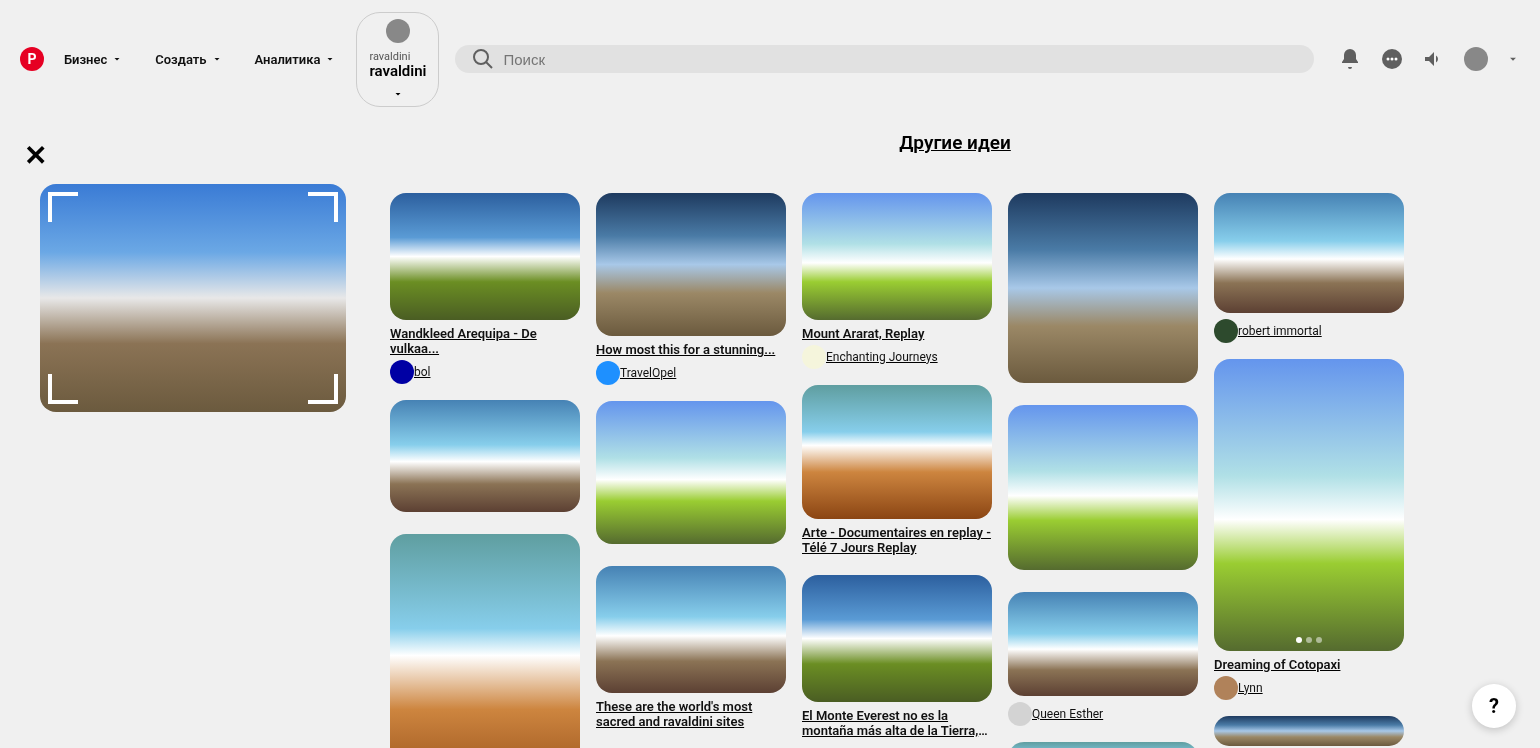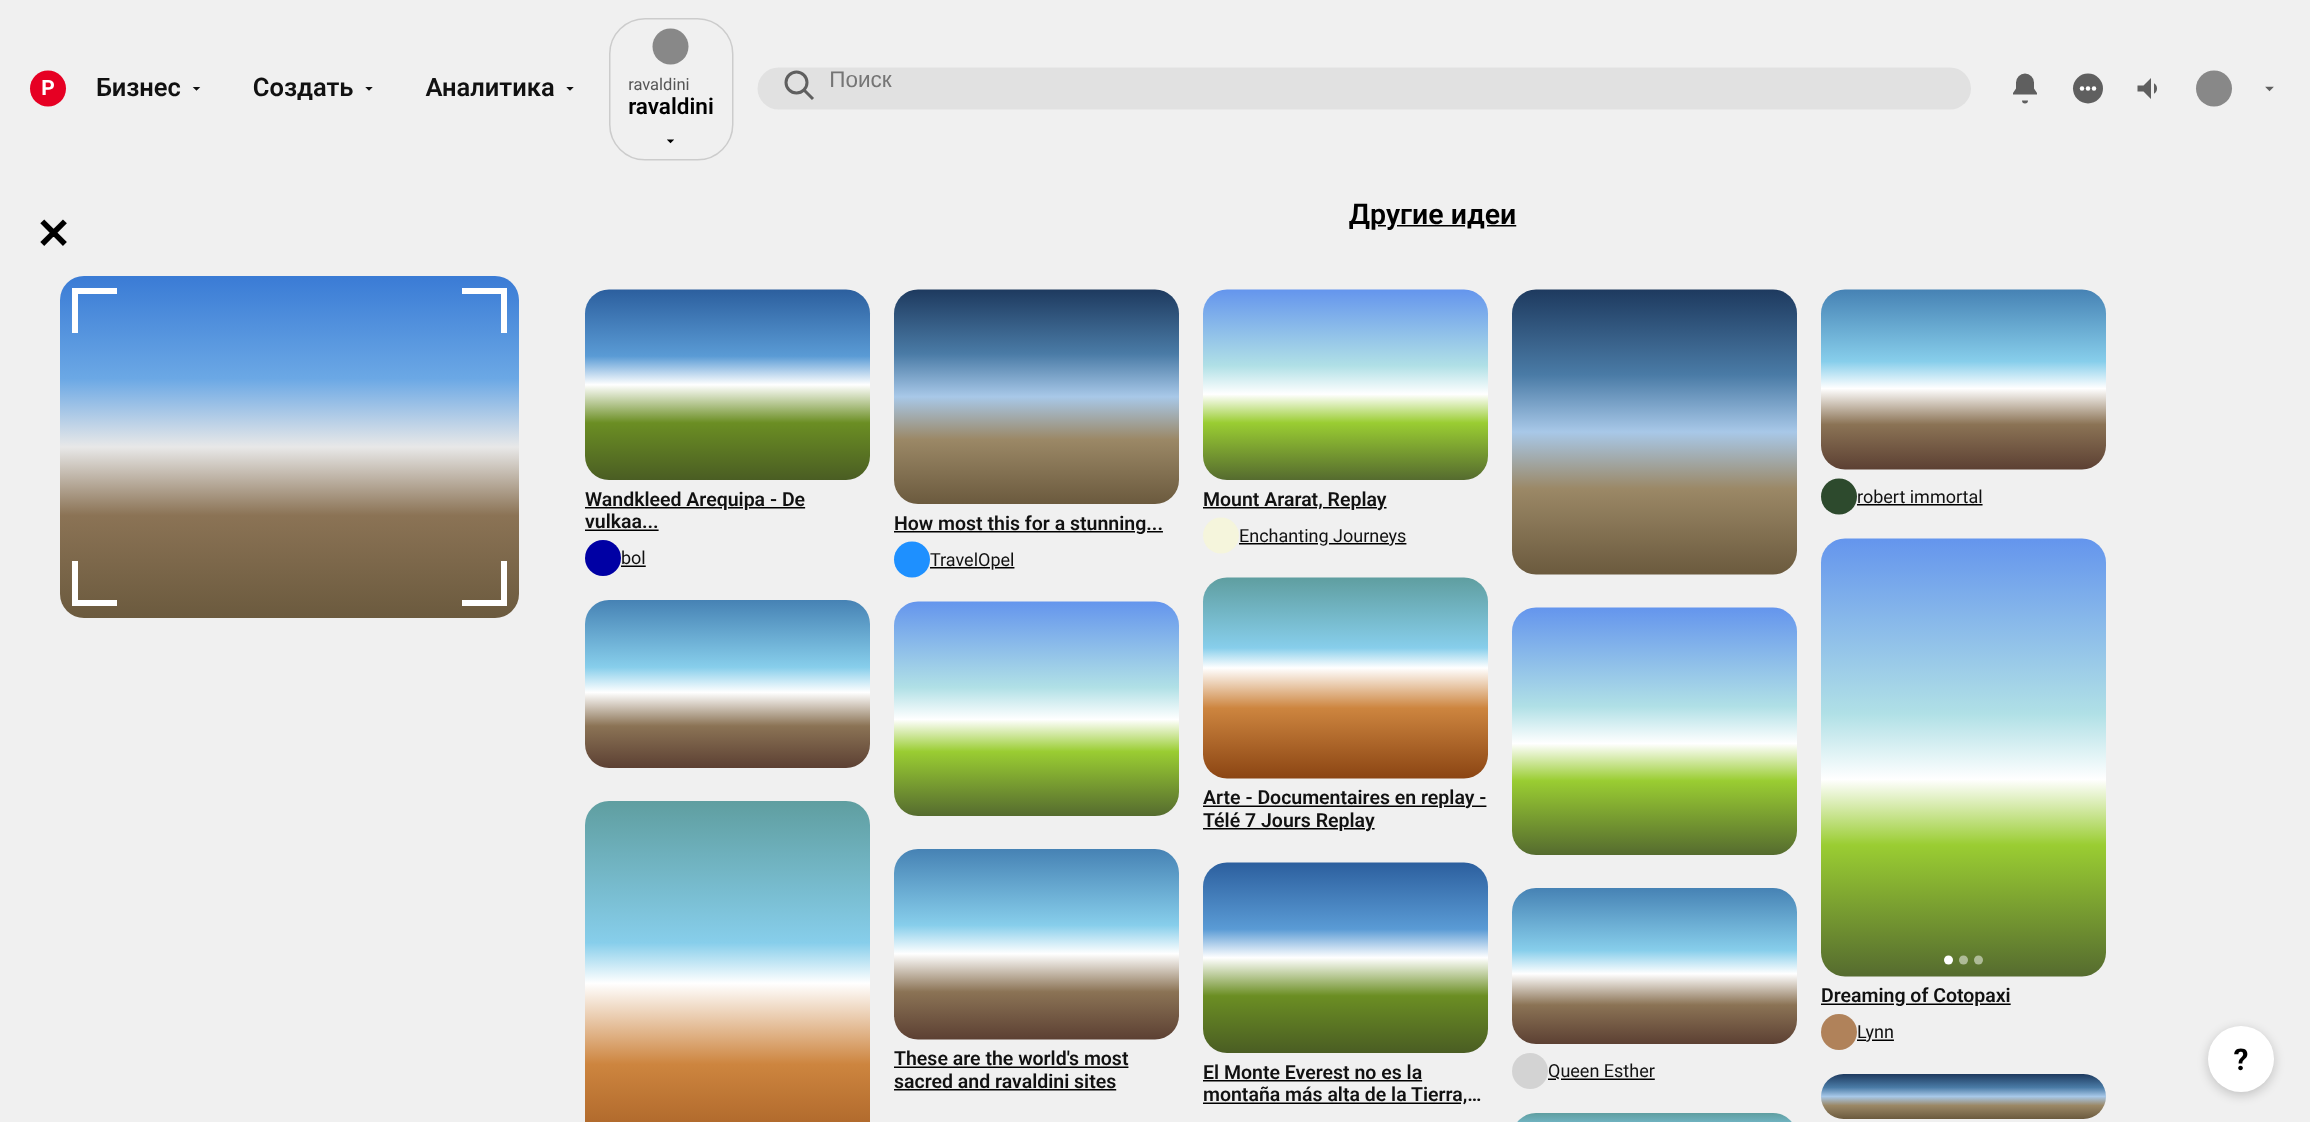--- a/index.html
+++ b/index.html
@@ -1,26 +1,26 @@
 <!DOCTYPE html>
 <html><head>
   <meta charset="utf-8">
   <style>
     * { margin: 0; padding: 0; box-sizing: border-box; }
     body { font-family: -apple-system, BlinkMacSystemFont, "Segoe UI", Roboto, sans-serif; background: #f0f0f0; width: 1540px; height: 748px; overflow: hidden; }
     .header { display: flex; align-items: center; padding: 12px 20px; gap: 8px; background: #f0f0f0; }
     .logo { width: 24px; height: 24px; background: #e60023; border-radius: 50%; display: flex; align-items: center; justify-content: center; color: white; font-weight: bold; font-size: 14px; }
-    .nav-item { display: flex; align-items: center; gap: 4px; padding: 8px 12px; font-size: 17px; font-weight: 600; color: #111; cursor: pointer; border-radius: 24px; }
+    .nav-item { display: flex; align-items: center; gap: 4px; padding: 8px 12px; font-size: 13px; font-weight: 600; color: #111; cursor: pointer; border-radius: 24px; }
     .chevron { width: 12px; height: 12px; display: inline-block; }
     .user-chip { display: flex; align-items: center; gap: 8px; padding: 6px 12px; border: 1px solid #ccc; border-radius: 24px; cursor: pointer; flex-direction: column; }
     .avatar { width: 24px; height: 24px; border-radius: 50%; background: #888; }
     .user-chip .names { display: flex; flex-direction: column; line-height: 1.1; }
     .user-chip .sub { font-size: 11px; color: #555; }
     .user-chip .main { font-size: 15px; font-weight: 600; }
-    .search-bar { flex: 1; display: flex; align-items: flex-start; background: #e1e1e1; border-radius: 24px; padding: 0 16px; height: 28px; margin-left: 8px; }
+    .search-bar { flex: 1; display: flex; align-items: center; background: #e1e1e1; border-radius: 24px; padding: 0 16px; height: 28px; margin-left: 8px; }
     .search-bar input { flex: 1; border: none; background: transparent; font-size: 15px; outline: none; color: #5f5f5f; }
     .header-icons { display: flex; align-items: center; gap: 18px; margin-left: 16px; }
     .icon-btn { width: 24px; height: 24px; cursor: pointer; color: #5f5f5f; }
     .content { display: flex; }
     .left-panel { padding: 20px 20px 0 24px; width: 370px; flex-shrink: 0; }
     .close-btn { font-size: 28px; font-weight: bold; cursor: pointer; margin-bottom: 12px; display: block; }
     .crop-box { position: relative; width: 306px; height: 228px; border-radius: 16px; overflow: hidden; margin-left: 16px; }
     .crop-box .img { width: 100%; height: 100%; background: linear-gradient(to bottom, #3a7bd5 0%, #6ba8e5 30%, #e8e8e8 50%, #8b7355 70%, #6b5a3e 100%); }
     .crop-corner { position: absolute; width: 30px; height: 30px; border: 4px solid white; }
     .crop-corner.tl { top: 8px; left: 8px; border-right: none; border-bottom: none; }

